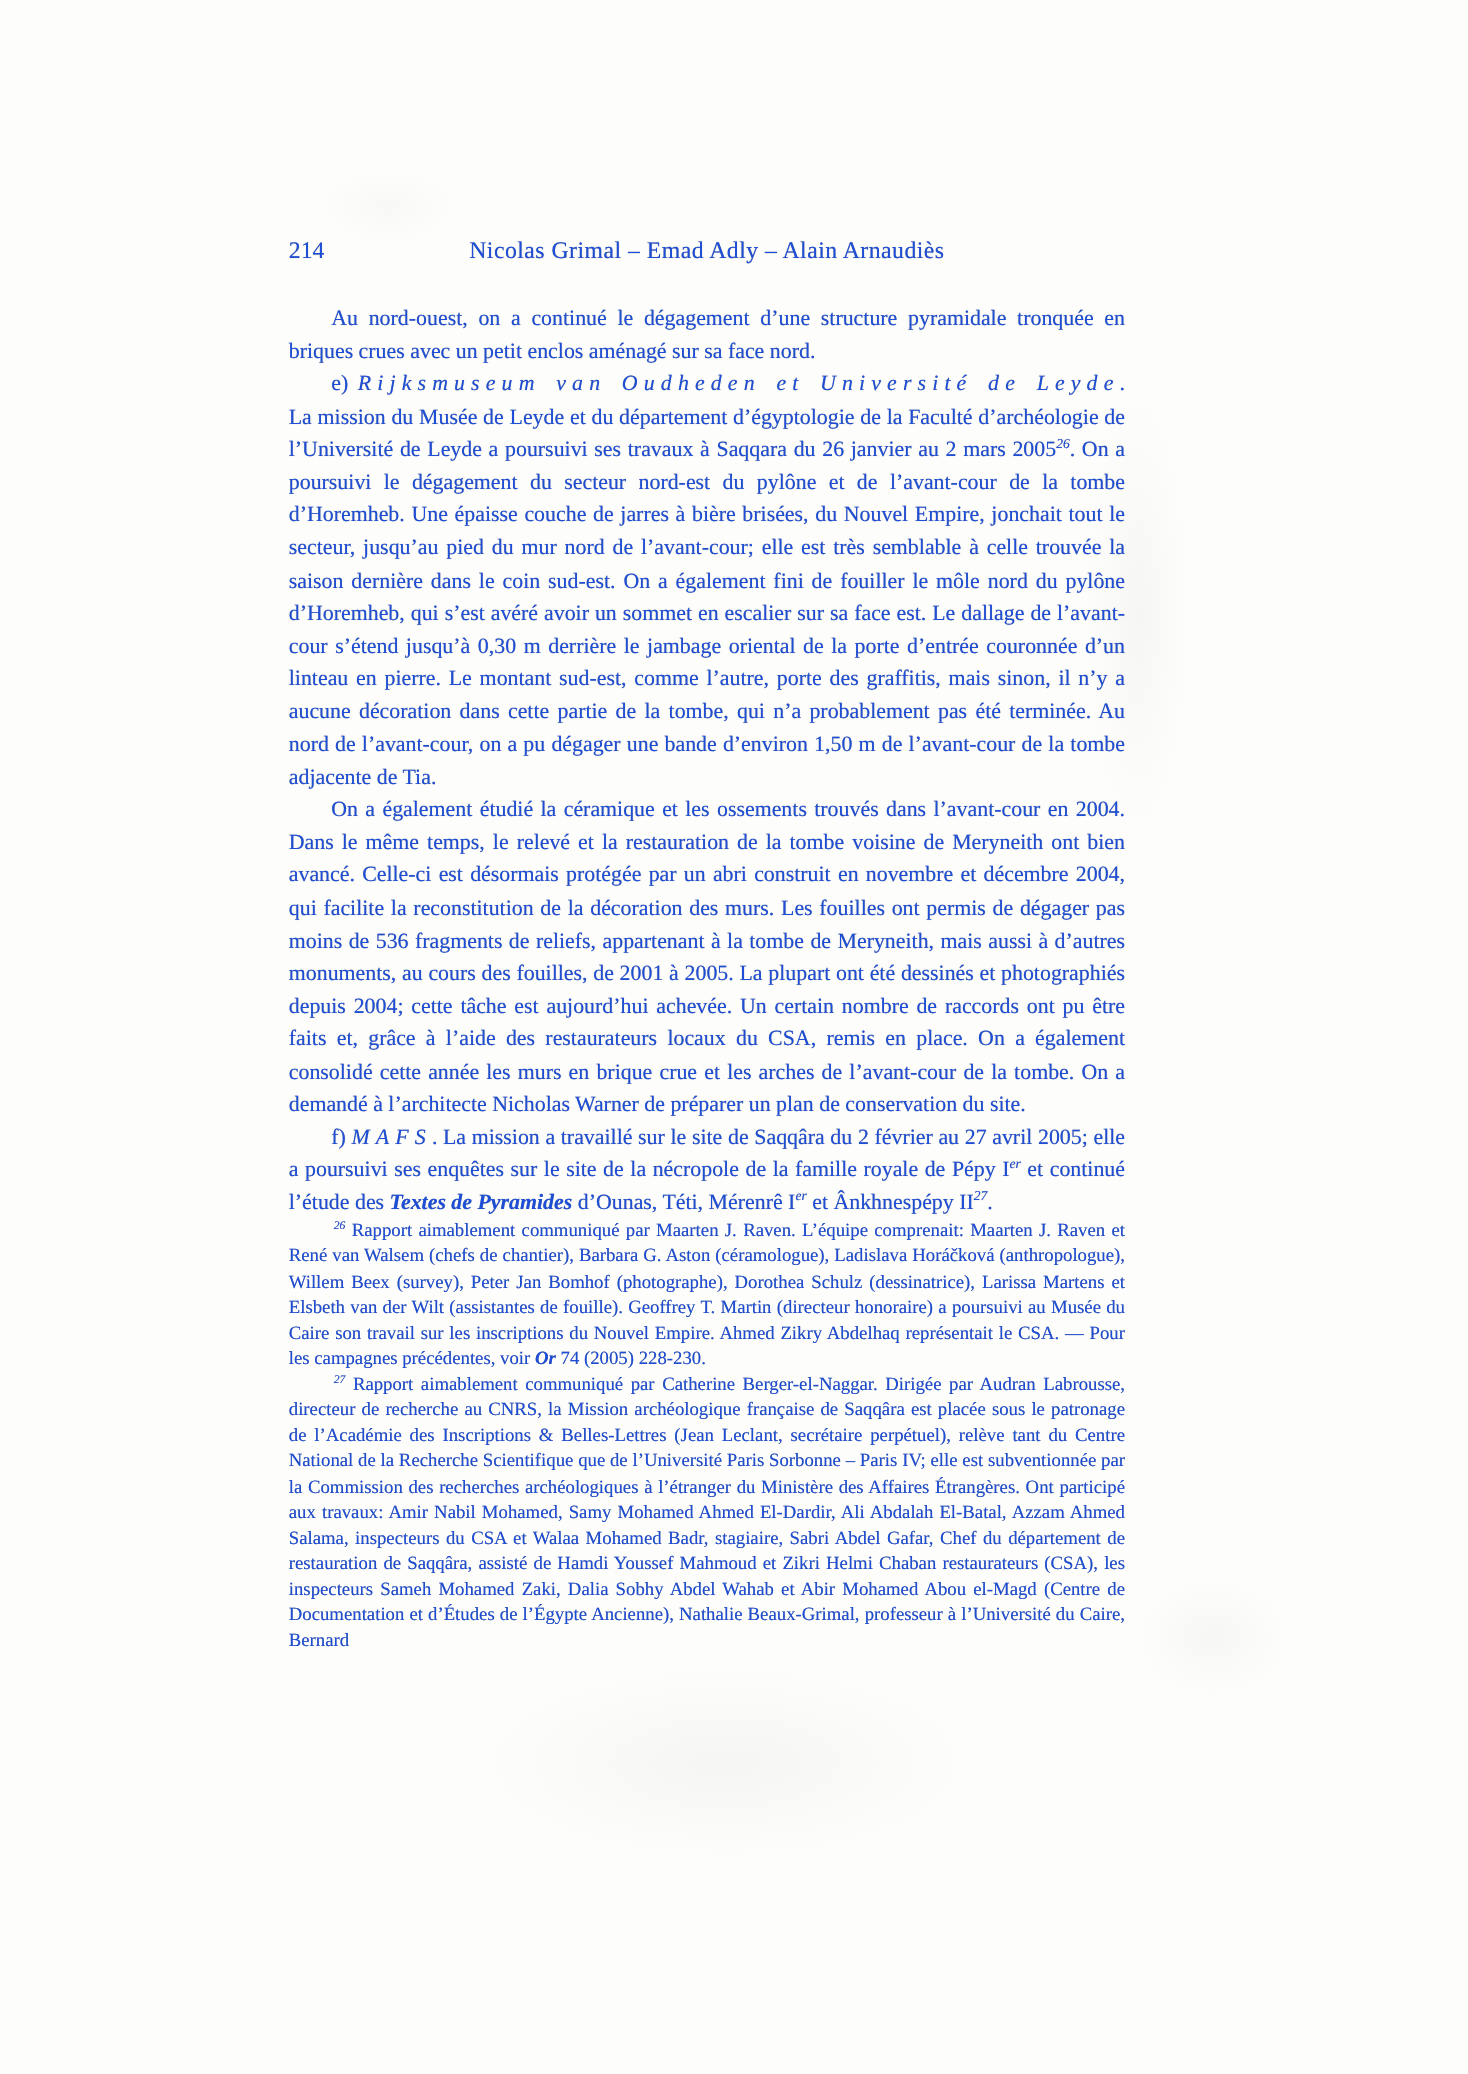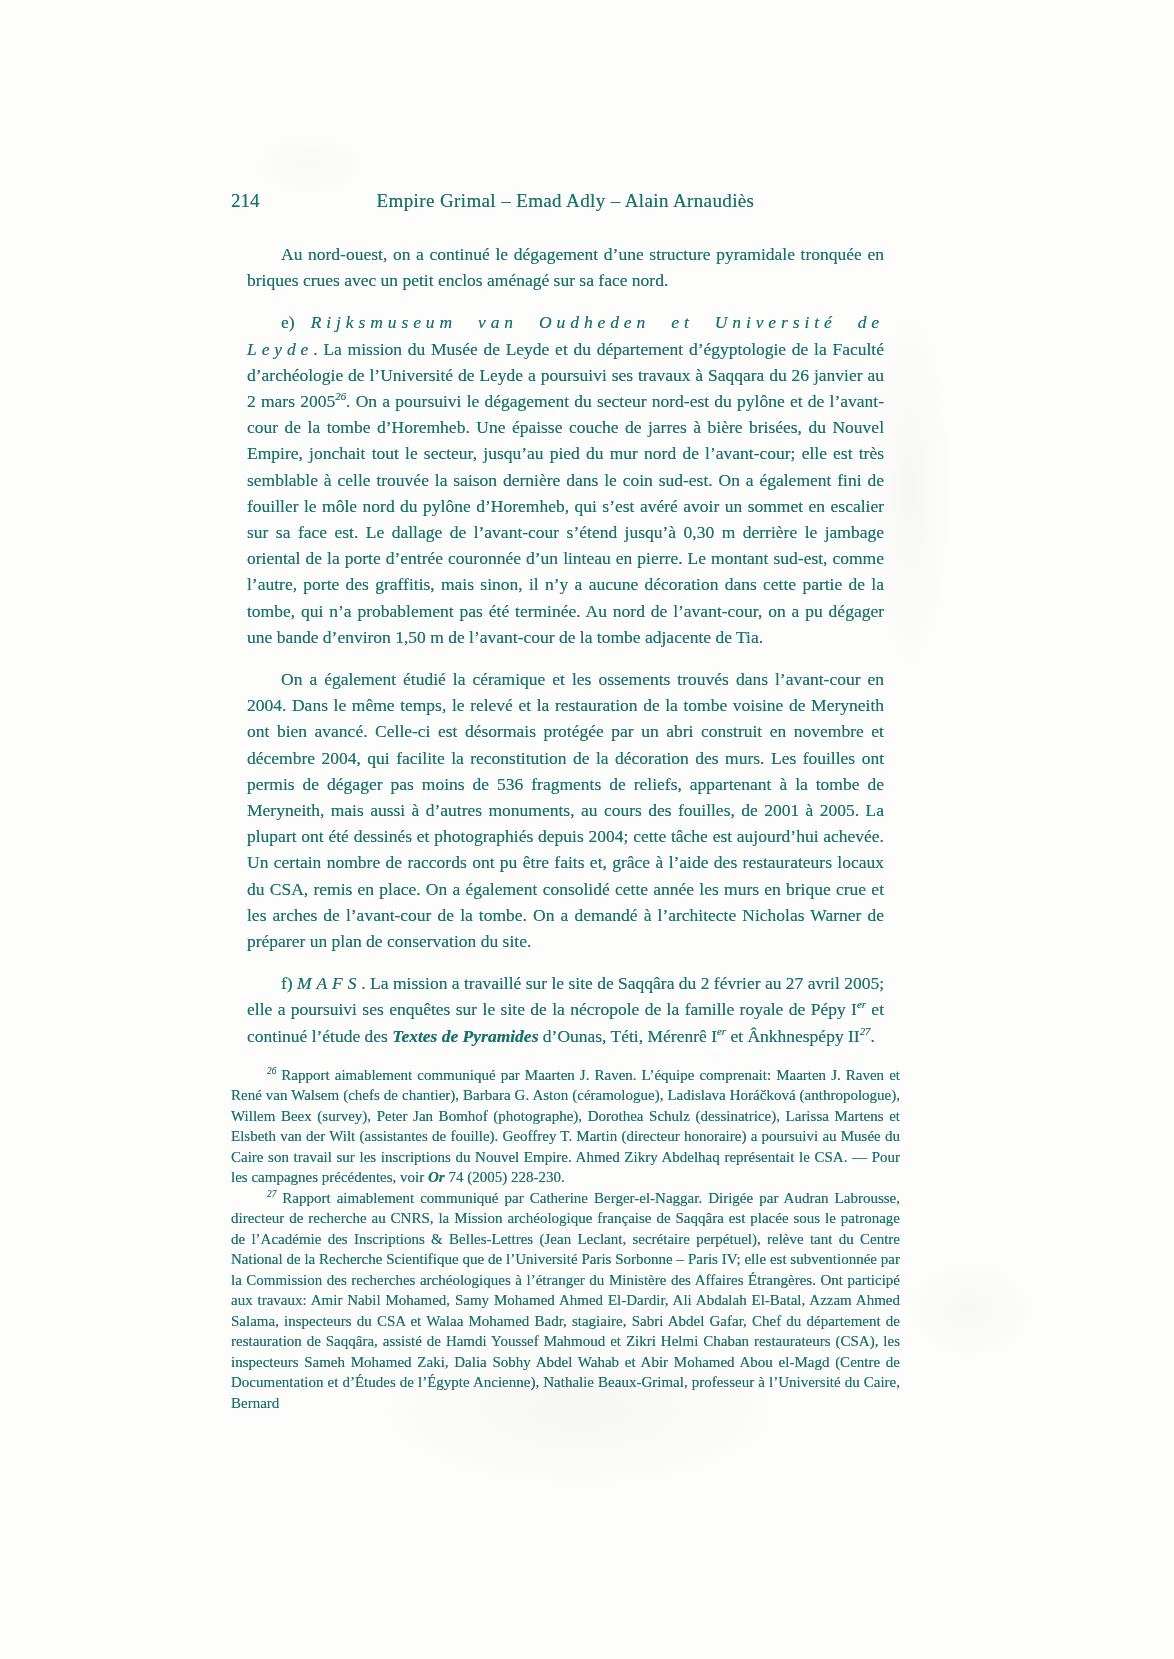--- a/index.html
+++ b/index.html
@@ -1,21 +1,21 @@
 <!DOCTYPE html>
 <html lang="fr"><head>
 <meta charset="utf-8">
 <style>
   html, body { margin:0; padding:0; background:#ffffff; }
   .page {
     position:relative;
     width:1174px; height:1659px;
     background:#fdfdfc;
     font-family:"Liberation Serif", serif;
-    color:#0f766e;
+    color:#1d4ed8;
     overflow:hidden;
   }
   
   .scan-artifact { position:absolute; pointer-events:none; border-radius:50%; }
   .smudge-a { left:850px; top:230px; width:120px; height:520px;
     background:radial-gradient(closest-side, rgba(120,120,118,0.05), rgba(120,120,118,0) 70%); }
   .smudge-b { left:300px; top:1300px; width:560px; height:220px;
     background:radial-gradient(closest-side, rgba(130,128,124,0.06), rgba(130,128,124,0) 72%); }
   .smudge-c { left:880px; top:1240px; width:180px; height:140px;
     background:radial-gradient(closest-side, rgba(130,128,124,0.05), rgba(130,128,124,0) 70%); }
@@ -29,21 +29,21 @@
   .page-number { position:absolute; left:0; top:0; }
   .running-header { text-align:center; letter-spacing:0.02em; }
 
   .body-text {
     margin-top:27px;
     font-size:17.5px;
     line-height:26.2px;
     text-align:justify;
     text-shadow:0 0 0.6px rgba(45,42,40,0.5);
   }
-  p.body-par { margin:16px; text-indent:34px; }
+  p.body-par { margin:0; text-indent:34px; }
 
   .footnotes {
     font-size:15px;
     line-height:20.5px;
     text-align:justify;
     text-shadow:0 0 0.5px rgba(45,42,40,0.5);
   }
   p.footnote { margin:0; text-indent:36px; }
 
   .spaced { letter-spacing:0.28em;font-style:italic; }
@@ -56,21 +56,21 @@
 
 <div class="page">
   <div class="scan-artifact smudge-a"></div>
   <div class="scan-artifact smudge-b"></div>
   <div class="scan-artifact smudge-c"></div>
   <div class="scan-artifact smudge-d"></div>
 
   <div class="content">
     <div class="page-header">
       <span class="page-number">214</span>
-      <div class="running-header">Empire Grimal – Emad Adly – Alain Arnaudiès</div>
+      <div class="running-header">Nicolas Grimal – Emad Adly – Alain Arnaudiès</div>
     </div>
 
     <div class="body-text">
         <p class="body-par"><span class="normal">Au nord-ouest, on a continué le dégagement d’une structure pyramidale tronquée en briques crues avec un petit enclos aménagé sur sa face nord.</span></p>
         <p class="body-par"><span class="normal">e) </span><span class="spaced">Rijksmuseum van Oudheden et Université de Leyde</span><span class="normal">. La mission du Musée de Leyde et du département d’égyptologie de la Faculté d’archéologie de l’Université de Leyde a poursuivi ses travaux à Saqqara du 26 janvier au 2 mars 2005</span><span class="sup">26</span><span class="normal">. On a poursuivi le dégagement du secteur nord-est du pylône et de l’avant-cour de la tombe d’Horemheb. Une épaisse couche de jarres à bière brisées, du Nouvel Empire, jonchait tout le secteur, jusqu’au pied du mur nord de l’avant-cour; elle est très semblable à celle trouvée la saison dernière dans le coin sud-est. On a également fini de fouiller le môle nord du pylône d’Horemheb, qui s’est avéré avoir un sommet en escalier sur sa face est. Le dallage de l’avant-cour s’étend jusqu’à 0,30 m derrière le jambage oriental de la porte d’entrée couronnée d’un linteau en pierre. Le montant sud-est, comme l’autre, porte des graffitis, mais sinon, il n’y a aucune décoration dans cette partie de la tombe, qui n’a probablement pas été terminée. Au nord de l’avant-cour, on a pu dégager une bande d’environ 1,50 m de l’avant-cour de la tombe adjacente de Tia.</span></p>
         <p class="body-par"><span class="normal">On a également étudié la céramique et les ossements trouvés dans l’avant-cour en 2004. Dans le même temps, le relevé et la restauration de la tombe voisine de Meryneith ont bien avancé. Celle-ci est désormais protégée par un abri construit en novembre et décembre 2004, qui facilite la reconstitution de la décoration des murs. Les fouilles ont permis de dégager pas moins de 536 fragments de reliefs, appartenant à la tombe de Meryneith, mais aussi à d’autres monuments, au cours des fouilles, de 2001 à 2005. La plupart ont été dessinés et photographiés depuis 2004; cette tâche est aujourd’hui achevée. Un certain nombre de raccords ont pu être faits et, grâce à l’aide des restaurateurs locaux du CSA, remis en place. On a également consolidé cette année les murs en brique crue et les arches de l’avant-cour de la tombe. On a demandé à l’architecte Nicholas Warner de préparer un plan de conservation du site.</span></p>
         <p class="body-par"><span class="normal">f) </span><span class="spaced">MAFS</span><span class="normal">. La mission a travaillé sur le site de Saqqâra du 2 février au 27 avril 2005; elle a poursuivi ses enquêtes sur le site de la nécropole de la famille royale de Pépy I</span><span class="sup">er</span><span class="normal"> et continué l’étude des </span><span class="italic">Textes de Pyramides</span><span class="normal"> d’Ounas, Téti, Mérenrê I</span><span class="sup">er</span><span class="normal"> et Ânkhnespépy II</span><span class="sup">27</span><span class="normal">.</span></p>
       </div>
 
     <div class="footnotes">

